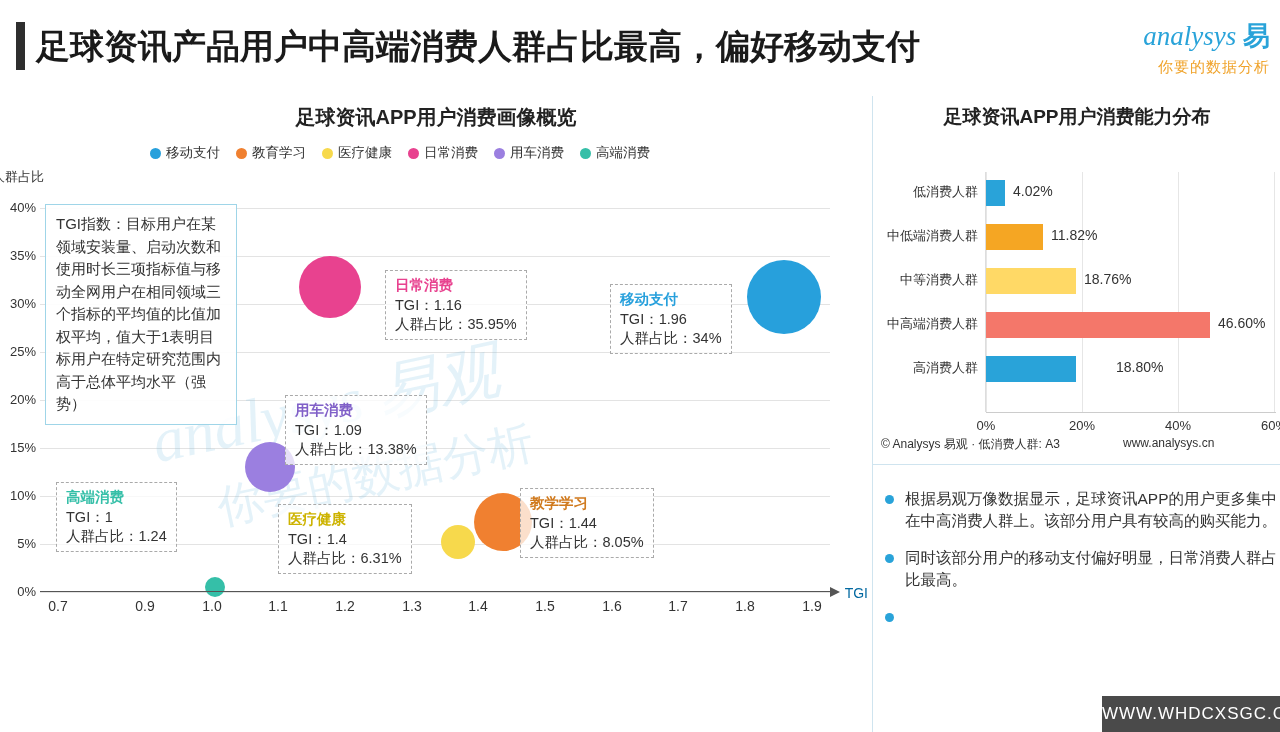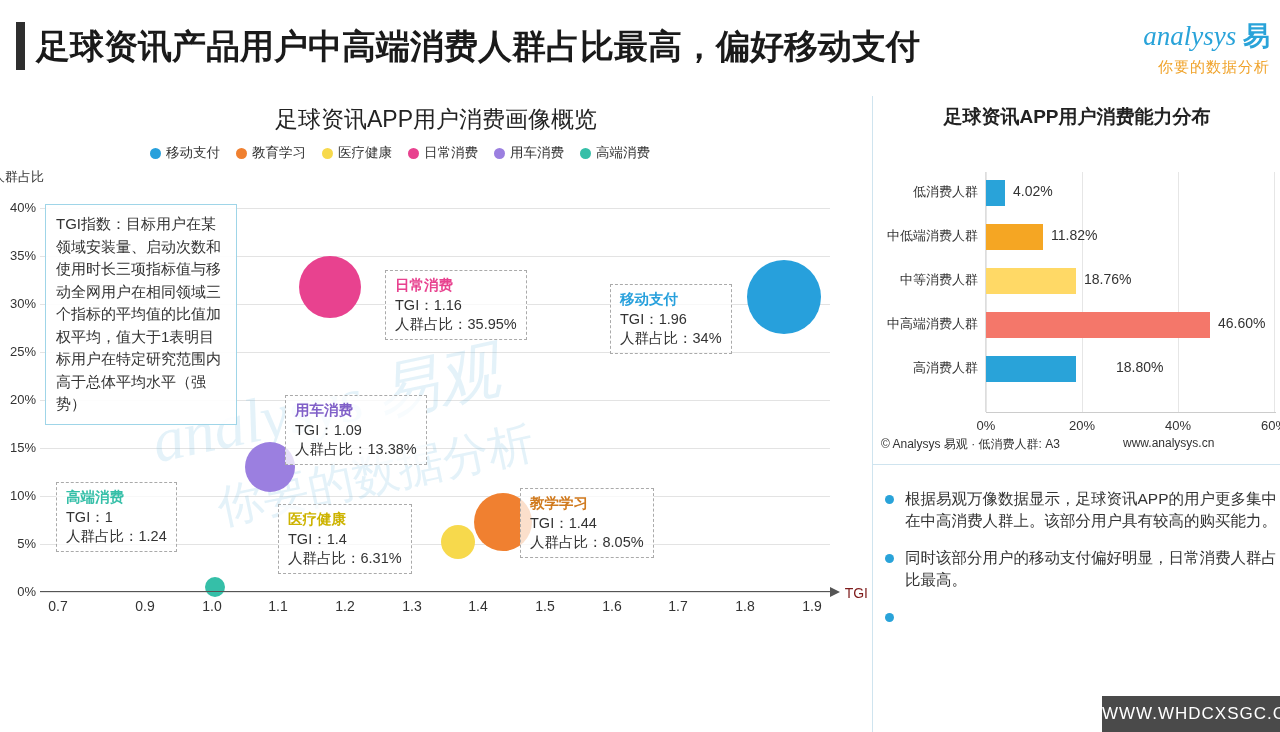--- a/index.html
+++ b/index.html
@@ -21,38 +21,38 @@
   }
   #logo { position:absolute; right:10px; top:18px; text-align:right; }
   #logo .logo-main { font-size:27px; color:#29a3d9; font-family:"Liberation Serif", serif; font-style:italic; }
   #logo .logo-main .cn { font-style:normal; font-weight:bold; color:#29a3d9; font-family:"Liberation Sans", sans-serif; }
   #logo .logo-sub { font-size:15px; color:#f0a32a; margin-top:4px; letter-spacing:1px; }
 
   
   #left-panel { position:absolute; left:0; top:96px; width:872px; height:560px; }
   #left-title {
     position:absolute; left:0; top:8px; width:872px; text-align:center;
-    font-size:23px; font-weight:normal; color:#222;
+    font-size:20px; font-weight:bold; color:#222;
   }
   #legend { position:absolute; left:150px; top:48px; width:620px; display:flex; gap:16px; align-items:center; }
   .legend-item { display:flex; align-items:center; font-size:13.5px; color:#333; white-space:nowrap; }
   .legend-dot { width:11px; height:11px; border-radius:50%; margin-right:5px; }
 
   #ylabel { position:absolute; left:-8px; top:72px; font-size:13px; color:#333; }
 
   
   #plot { position:absolute; left:40px; top:96px; width:790px; height:400px; }
   .gridline { position:absolute; left:0; width:100%; height:1px; background:#e3e3e3; }
   .ytick { position:absolute; left:-42px; width:38px; text-align:right; font-size:13px; color:#333; }
   #axis-x { position:absolute; left:0; bottom:0; width:100%; height:1px; background:#555; }
   #axis-arrow {
     position:absolute; right:-10px; bottom:-5px; width:0; height:0;
     border-left:10px solid #555; border-top:5px solid transparent; border-bottom:5px solid transparent;
   }
-  #tgi-label { position:absolute; right:-38px; bottom:-9px; font-size:14px; color:#7f1d1d;text-align:center; }
+  #tgi-label { position:absolute; right:-38px; bottom:-9px; font-size:14px; color:#0369a1;text-align:center; }
   .xtick { position:absolute; top:406px; font-size:14px; color:#333; transform:translateX(-50%); }
 
   .bubble { position:absolute; border-radius:50%; transform:translate(-50%,-50%); }
 
   .anno { position:absolute; border:1px dashed #aaa; padding:5px 9px; font-size:14.5px; line-height:1.32; background:rgba(255,255,255,0.75); }
   .anno .anno-title { font-weight:bold; margin-bottom:1px; }
 
   #tgi-box {
     position:absolute; left:45px; top:108px; width:192px;
     border:1px solid #9fd5e8; background:rgba(255,255,255,0.9);

